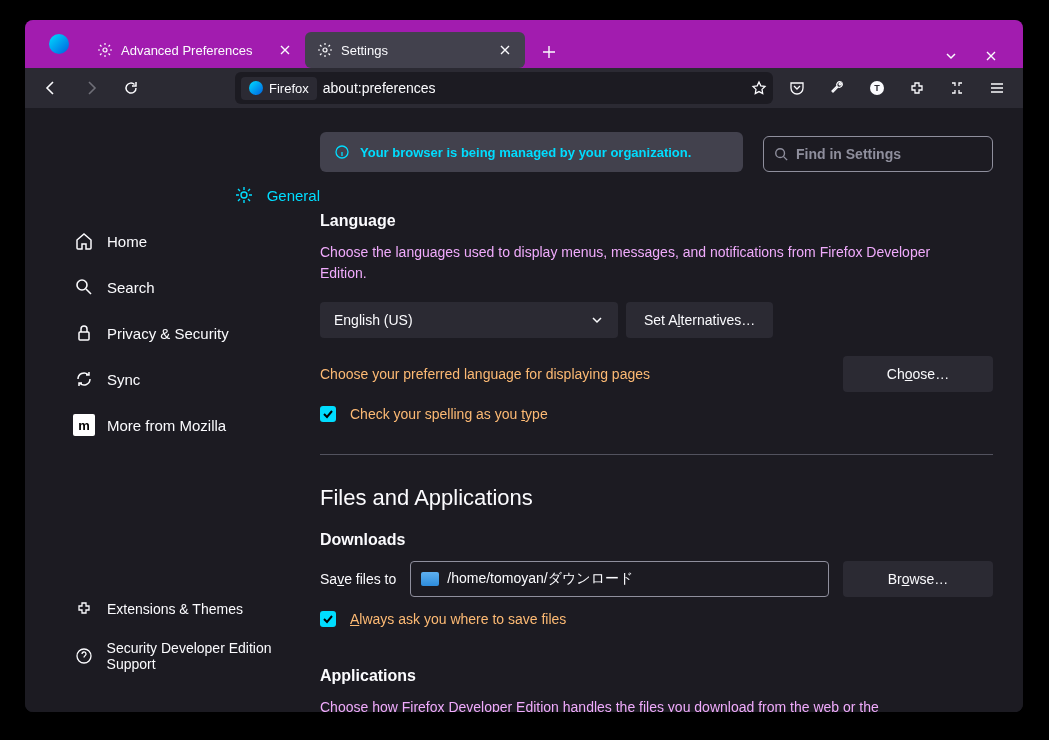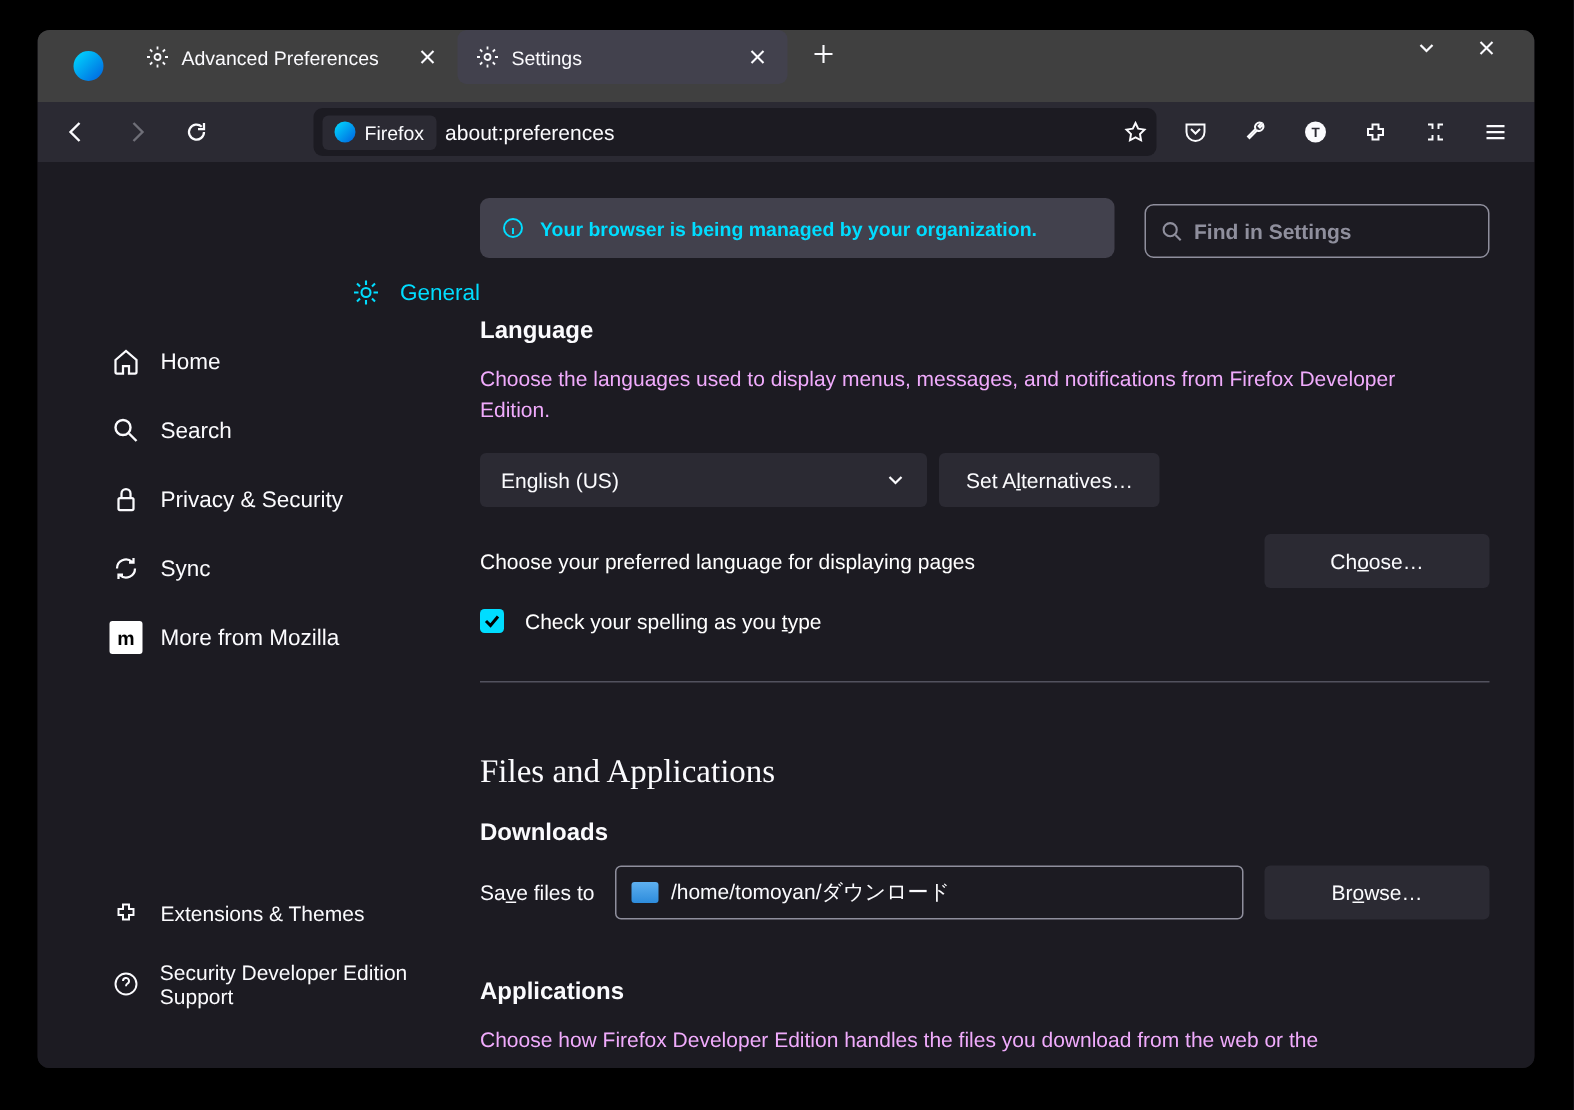--- a/index.html
+++ b/index.html
@@ -1,34 +1,34 @@
 <!DOCTYPE html>
 <html><head>
 <meta charset="utf-8">
 <style>
 * { margin: 0; padding: 0; box-sizing: border-box; font-family: -apple-system, BlinkMacSystemFont, "Segoe UI", sans-serif; }
 body { background: #000; width: 1049px; height: 740px; position: relative; }
 .window { position: absolute; top: 20px; left: 25px; width: 998px; height: 692px; background: #1c1b22; border-radius: 8px; overflow: hidden; display: flex; flex-direction: column; }
 
 
-.tabbar { height: 48px; background: #404040; display: flex; align-items: flex-start; padding: 0 8px; gap: 0; }
+.tabbar { height: 48px; background: #a21caf; display: flex; align-items: flex-end; padding: 0 8px; gap: 0; }
 .tabbar-logo { width: 52px; height: 48px; display: flex; align-items: center; justify-content: center; }
 .fox { width: 20px; height: 20px; border-radius: 50%; background: linear-gradient(135deg, #00ddff 0%, #0060df 100%); position: relative; }
 .tab { height: 36px; display: flex; align-items: center; padding: 0 10px 0 12px; gap: 8px; color: #fbfbfe; font-size: 13px; min-width: 220px; position: relative; }
 .tab.active { background: #42414d; border-radius: 6px; }
 .tab-close { width: 20px; height: 20px; display: flex; align-items: center; justify-content: center; color: #fbfbfe; margin-left: auto; cursor: pointer; }
 .newtab { width: 32px; height: 32px; display: flex; align-items: center; justify-content: center; color: #fbfbfe; cursor: pointer; margin-left: 8px; }
 .tabbar-right { margin-left: auto; display: flex; align-items: center; gap: 16px; padding-right: 12px; }
 .win-btn { width: 24px; height: 24px; display: flex; align-items: center; justify-content: center; color: #fbfbfe; cursor: pointer; }
 
 
 .toolbar { height: 40px; background: #2b2a33; display: flex; align-items: center; padding: 0 10px; gap: 8px; }
 .nav-btn { width: 32px; height: 32px; display: flex; align-items: center; justify-content: center; color: #fbfbfe; cursor: pointer; border-radius: 4px; }
 .nav-btn.disabled { color: #6f6f78; cursor: default; }
-.urlbar { flex: 1; max-width: 562px; height: 32px; background: #1c1b22; border-radius: 6px; display: flex; align-items: center; padding: 0 6px; gap: 6px; margin-left: 54px; }
+.urlbar { flex: 1; max-width: 562px; height: 32px; background: #1c1b22; border-radius: 6px; display: flex; align-items: center; padding: 0 6px; gap: 6px; margin-left: 80px; }
 .url-identity { background: #2b2a33; border-radius: 4px; padding: 4px 8px; display: flex; align-items: center; gap: 6px; color: #fbfbfe; font-size: 13px; }
 .url-text { color: #fbfbfe; font-size: 14px; flex: 1; }
 .star { margin-left: auto; color: #fbfbfe; }
 .toolbar-icons { display: flex; align-items: center; gap: 8px; margin-left: auto; }
 .tb-icon { width: 32px; height: 32px; display: flex; align-items: center; justify-content: center; color: #fbfbfe; cursor: pointer; }
 
 
 .content { flex: 1; display: flex; background: #1c1b22; overflow: hidden; }
 .sidebar { width: 295px; padding: 64px 0 20px 48px; display: flex; flex-direction: column; }
 .nav-item { display: flex; align-items: center; gap: 12px; padding: 12px 0; color: #fbfbfe; font-size: 15px; cursor: pointer; }
@@ -37,28 +37,28 @@
 .moz-icon { width: 22px; height: 22px; background: #fff; color: #000; font-weight: bold; font-size: 13px; display: flex; align-items: center; justify-content: center; border-radius: 2px; }
 .sidebar-bottom { margin-top: auto; padding-bottom: 10px; }
 .bottom-link { display: flex; align-items: center; gap: 12px; padding: 10px 0; color: #fbfbfe; font-size: 14px; cursor: pointer; }
 
 .main { flex: 1; padding: 24px 30px 0 0; overflow-y: auto; }
 .top-row { display: flex; gap: 20px; align-items: flex-end; margin-bottom: 40px; font-weight: bold; }
 .org-banner { flex: 1; background: #42414d; border-radius: 6px; padding: 12px 14px; display: flex; align-items: center; gap: 10px; color: #00ddff; font-size: 13px; }
 .search-box { width: 230px; height: 36px; background: transparent; border: 1px solid #8f8f9d; border-radius: 6px; display: flex; align-items: center; padding: 0 10px; gap: 8px; color: #8f8f9d; font-size: 14px; }
 
 h2 { color: #fbfbfe; font-size: 16px; font-weight: 700; margin-bottom: 12px; }
-h1 { color: #fbfbfe; font-size: 22px; font-weight: 400; margin: 46px 0 20px; font-family: Liberation Serif, serif; }
+h1 { color: #fbfbfe; font-size: 22px; font-weight: 400; margin: 30px 0 20px; }
 .desc { color: #f0abfc; font-size: 14px; margin-bottom: 18px; max-width: 640px; line-height: 1.5; }
 .lang-row { display: flex; gap: 8px; margin-bottom: 18px; }
 .select { width: 298px; height: 36px; background: #2b2a33; border-radius: 4px; display: flex; align-items: center; padding: 0 14px; color: #fbfbfe; font-size: 14px; cursor: pointer; }
 .select .chev { margin-left: auto; }
 .btn { height: 36px; background: #2b2a33; border-radius: 4px; padding: 16px 18px; display: flex; align-items: center; color: #fbfbfe; font-size: 14px; cursor: pointer; }
 .row { display: flex; align-items: center; gap: 14px; margin-bottom: 14px; }
-.row-text { color: #ffffff; font-size: 14px; flex: 1; }
+.row-text { color: #fdba74; font-size: 14px; flex: 1; }
 .checkbox { width: 16px; height: 16px; background: #00ddff; border-radius: 3px; display: flex; align-items: center; justify-content: center; color: #000; }
 .divider { border-top: 1px solid #52525e; margin: 32px 0 12px; }
 .path-input { flex: 1; height: 36px; border: 1px solid #8f8f9d; border-radius: 4px; display: flex; align-items: center; padding: 0 10px; gap: 8px; color: #fbfbfe; font-size: 14px; }
 .folder-ico { width: 18px; height: 14px; background: linear-gradient(#5eb0ef, #2d8cdc); border-radius: 2px; position: relative; }
 .u { text-decoration: underline; text-decoration-thickness: 1px; }
 
 
 svg { display: block; }
 </style>
 </head>
@@ -322,18 +322,28 @@
         <div class="path-input">
           <div class="folder-ico"></div>
           <span>/home/tomoyan/ダウンロード</span>
         </div>
         <div class="btn" style="width:150px;justify-content:center">
           <span>Br</span>
             <span class="u">o</span>
             <span>wse…</span>
         </div>
       </div>
+      <div class="row">
+        <div class="checkbox">
+          <svg width="12" height="12" viewBox="0 0 12 12" fill="none" stroke="#000" stroke-width="2">
+              <path d="M2 6l3 3 5-6"></path>
+            </svg>
+        </div>
+        <span class="row-text">
+          <span class="u">A</span><span>lways ask you where to save files</span>
+        </span>
+      </div>
 
       <h2 style="margin-top:40px">Applications</h2>
       <p class="desc">Choose how Firefox Developer Edition handles the files you download from the web or the</p>
     </div>
   </div>
 </div>
 
 </body></html>

